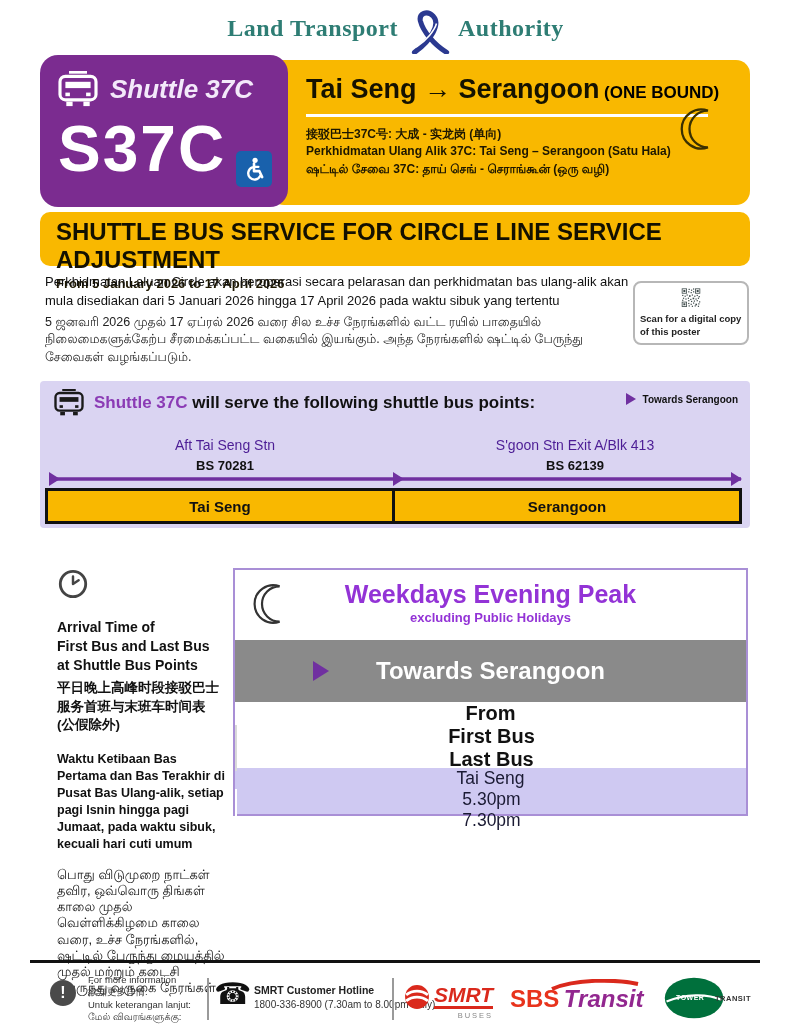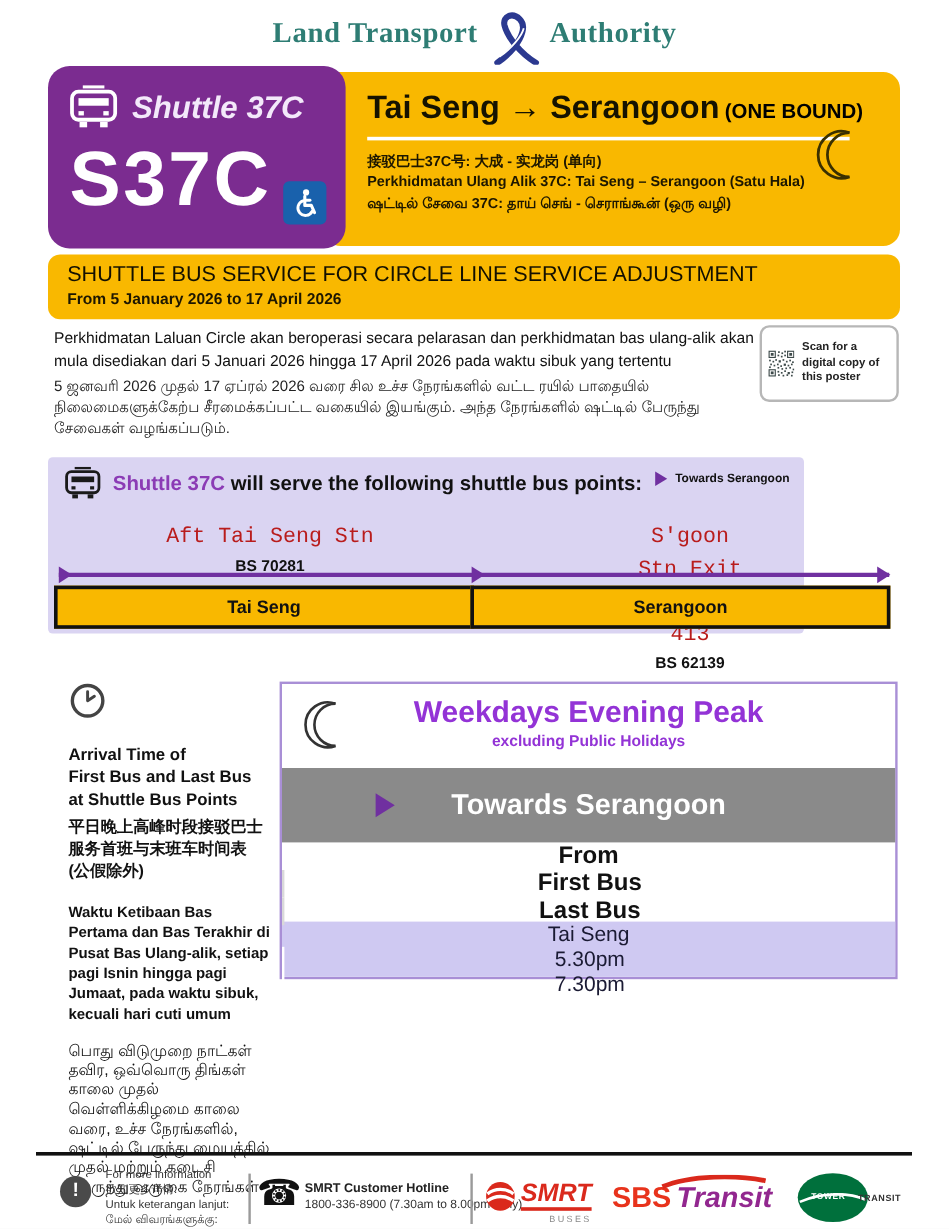--- a/index.html
+++ b/index.html
@@ -20,42 +20,42 @@
 
   .route-box { position:absolute; left:270px; top:60px; width:480px; height:145px; background:#F9B800; border-radius:14px; z-index:1; padding:14px 20px 10px 36px; }
   .route-title { font-size:27px; font-weight:800; color:#151200; }
   .route-bound { font-size:17px; font-weight:800; }
   .route-rule { width:402px; height:3px; background:#fff; margin:9px 0 9px 0; }
   .route-lang { font-size:12px; font-weight:bold; color:#1d1700; line-height:1.45; }
   .route-moon { position:absolute; right:26px; top:46px; }
 
   
   .banner { position:absolute; left:40px; top:212px; width:710px; height:54px; background:#F9B800; border-radius:10px; padding:6px 16px; }
-  .banner-title { font-size:18px; font-weight:400; color:#131000; }
+  .banner-title { font-size:24px; font-weight:700; color:#131000; }
   .banner-sub { font-size:13px; font-weight:bold; color:#1d1700; margin-top:2px; }
 
   
   .notice { position:absolute; left:45px; top:273px; width:586px; }
   .notice-zh { font-size:15px; font-weight:bold; color:#111; line-height:1.45; margin-bottom:3px; }
   .notice-ms { font-size:13px; color:#111; line-height:1.45; margin-bottom:3px; }
   .notice-ta { font-size:12.5px; color:#222; line-height:1.4; }
 
-  .qr-box { position:absolute; left:633px; top:271px; width:116px; height:64px; background:#fff; border:2px solid #b7b7b7; border-radius:8px; display:flex; align-items:center; padding:5px; gap:6px; }
+  .qr-box { position:absolute; left:633px; top:281px; width:116px; height:64px; background:#fff; border:2px solid #b7b7b7; border-radius:8px; display:flex; align-items:center; padding:5px; gap:6px;flex-direction:column; }
   .qr-label { font-size:9.5px; font-weight:bold; color:#222; line-height:1.3; }
 
   
-  .panel { position:absolute; left:40px; top:381px; width:630px; height:147px; background:#DAD4F2; border-radius:4px; }
+  .panel { position:absolute; left:40px; top:381px; width:710px; height:147px; background:#DAD4F2; border-radius:4px; }
   .panel-heading { position:absolute; left:14px; top:8px; display:flex; align-items:center; gap:10px; }
   .panel-heading-text { font-size:17px; font-weight:800; color:#111; }
   .panel-heading-text .shuttle { color:#8B3BB5; }
   .panel-dir { position:absolute; right:12px; top:12px; display:flex; align-items:center; gap:7px; }
   .tri { width:0; height:0; border-left:10px solid #7030A0; border-top:6px solid transparent; border-bottom:6px solid transparent; }
   .panel-dir-label { font-size:10px; font-weight:bold; color:#111; }
   .stop { position:absolute; top:54px; text-align:center; line-height:1.5; transform:translateX(-50%); }
-  .stop-name { font-size:18px; color:#b91c1c;font-family:Liberation Mono, monospace; }
+  .stop-name { font-size:14px; color:#4c1d95; }
   .stop-code { font-size:13px; font-weight:800; color:#111; }
   .panel-arrow { position:absolute; left:5px; top:89px; }
   .station-row { position:absolute; left:5px; top:107px; width:700px; display:flex; }
   .station-box { width:350px; height:36px; background:#F9B800; border:3px solid #111; display:flex; align-items:center; justify-content:center; font-size:15px; font-weight:800; color:#111; }
   .station-box + .station-box { margin-left:-3px; }
 
   
   .sidebar { position:absolute; left:57px; top:568px; width:172px; color:#111; }
   .sb-title { font-size:14px; font-weight:800; margin-top:14px; line-height:1.35; white-space:pre-line; }
   .sb-zh { font-size:13.5px; font-weight:800; margin-top:4px; line-height:1.4; white-space:pre-line; }

